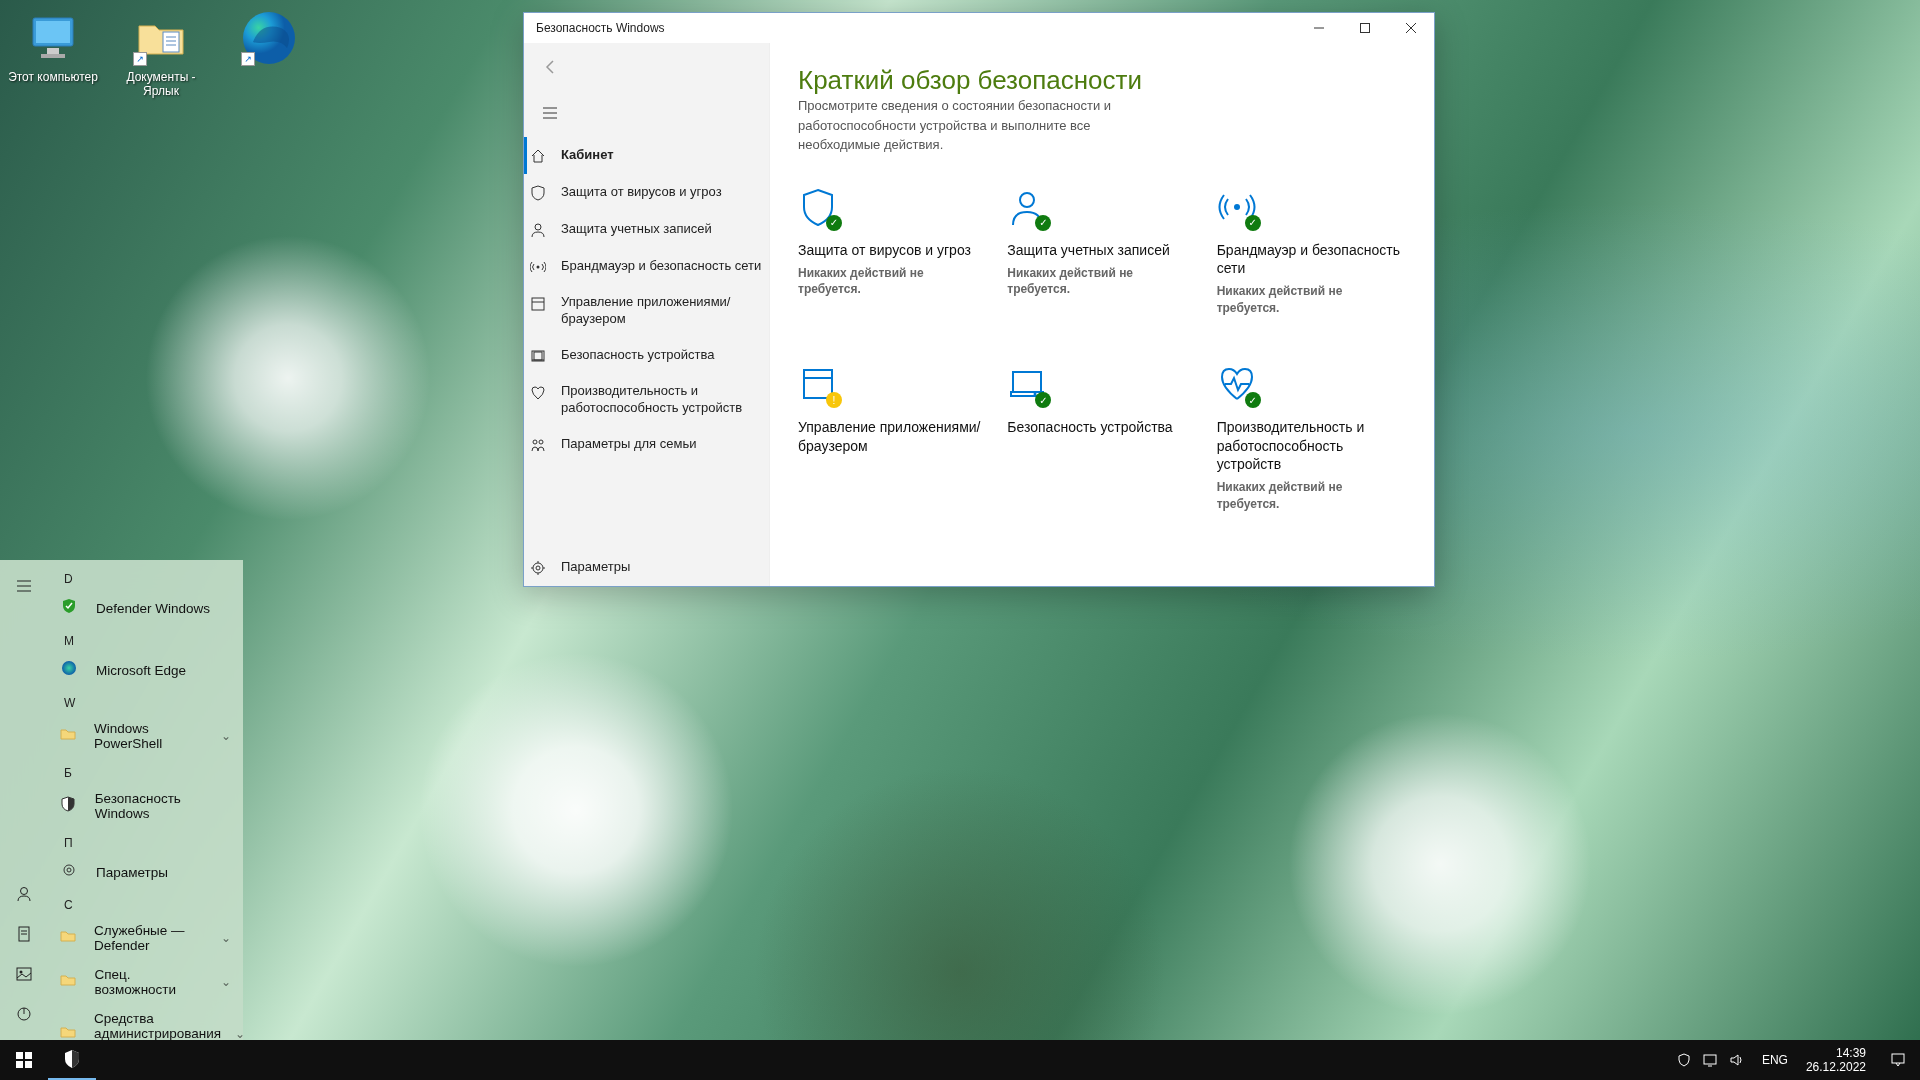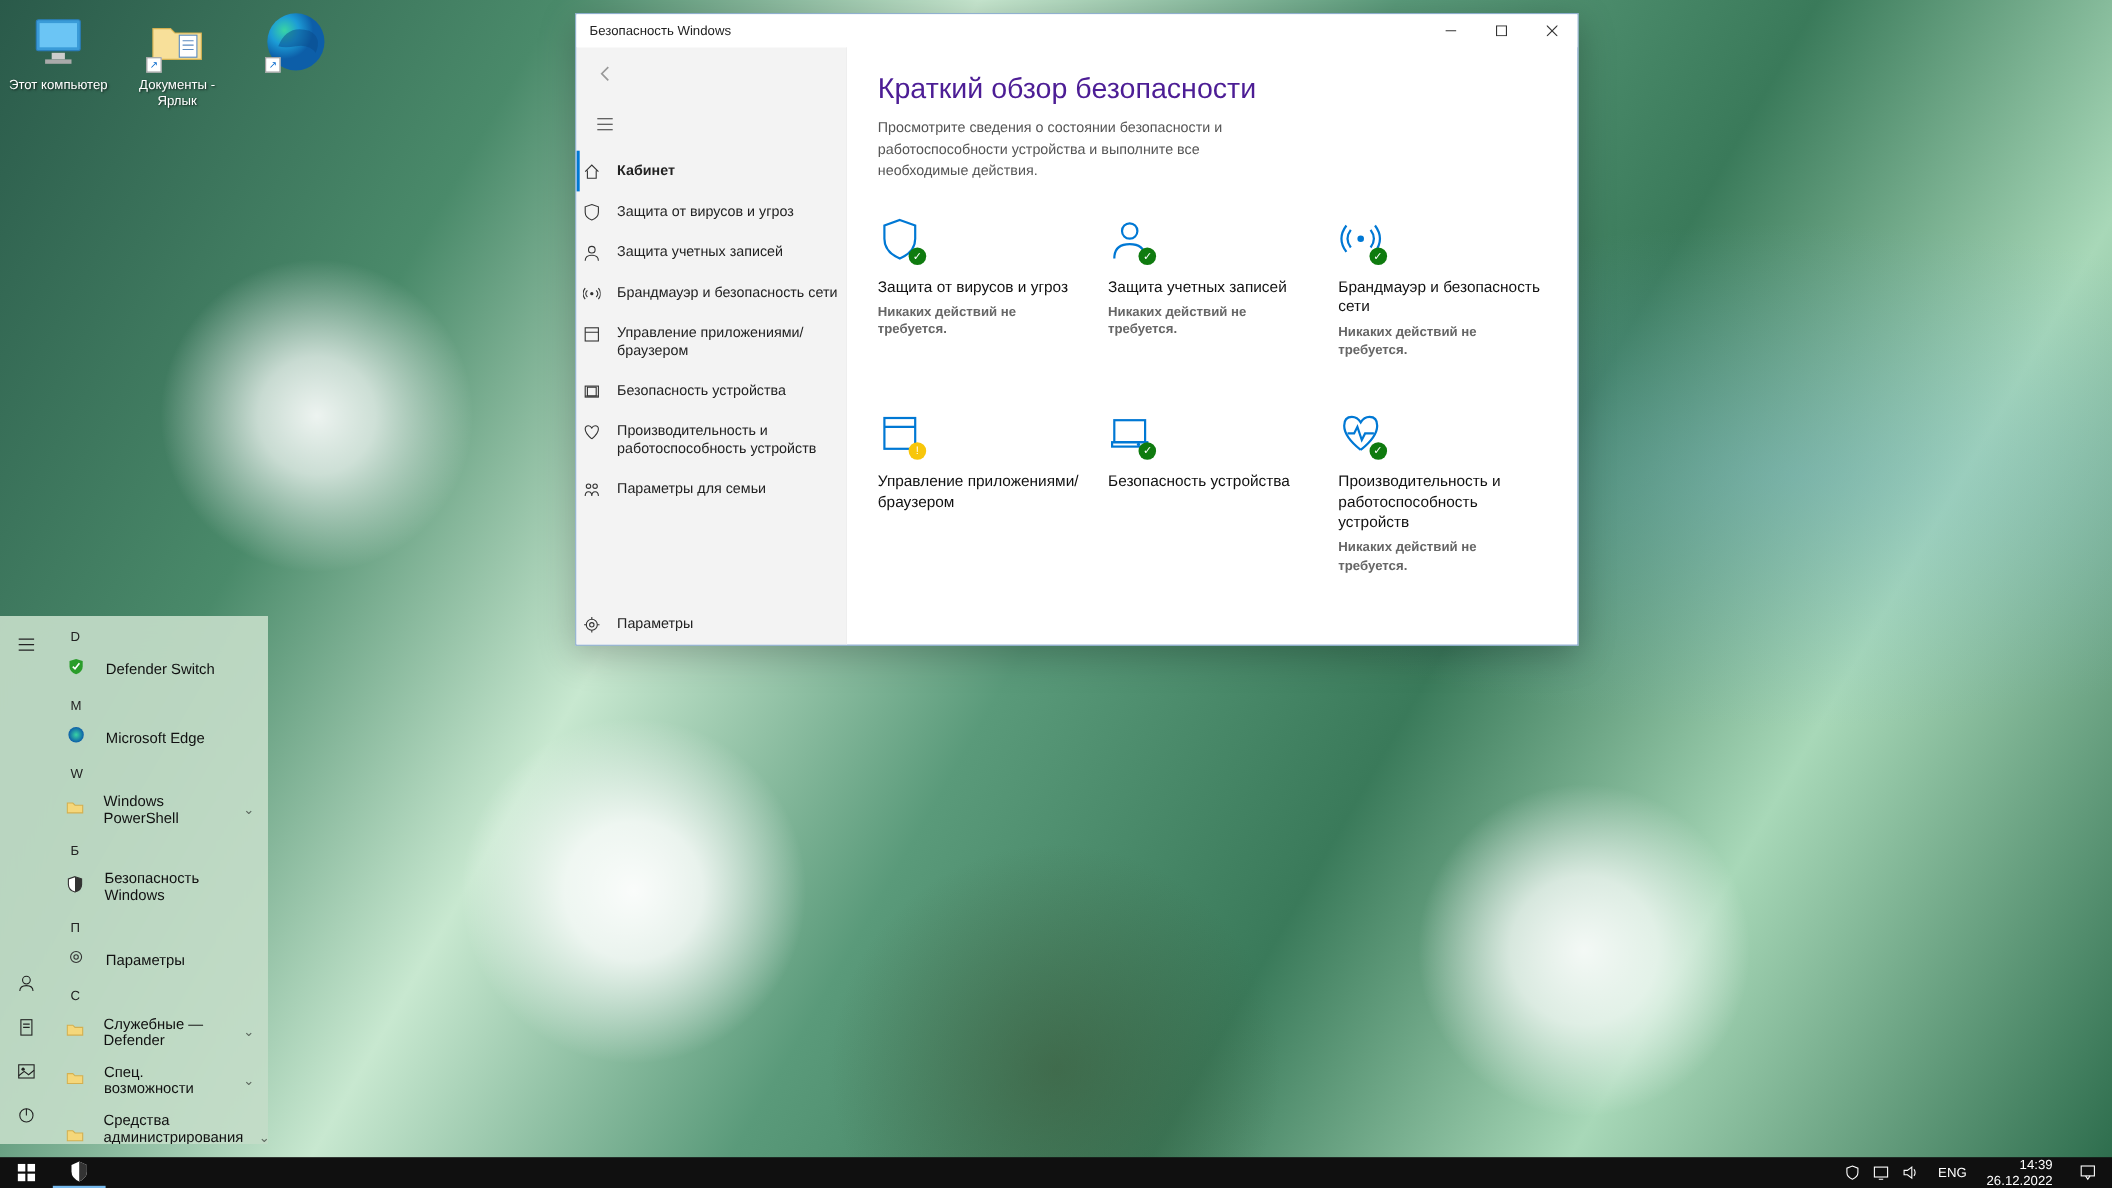--- a/index.html
+++ b/index.html
@@ -36,21 +36,21 @@
 .start-left { width: 48px; display: flex; flex-direction: column; justify-content: space-between; padding: 6px 0; }
 .start-left .top, .start-left .bot { display: flex; flex-direction: column; }
 .start-left-btn { width: 48px; height: 40px; display: flex; align-items: center; justify-content: center; cursor: pointer; }
 .start-main { flex: 1; overflow-y: auto; padding: 4px 0; }
 .sm-letter { font-size: 12px; color: #222; padding: 8px 16px 4px; }
 .sm-item { display: flex; align-items: center; gap: 14px; padding: 7px 12px; cursor: pointer; font-size: 13.5px; color: #111; }
 .sm-item .ic { width: 22px; height: 22px; display: flex; align-items: center; justify-content: center; }
 .sm-item .chev { margin-left: auto; opacity: 0.6; font-size: 12px; }
 
 
-.taskbar { position: absolute; left: 0; right: 0; bottom: 0; height: 28px; background: #101010; display: flex; align-items: center; color: #fff; }
+.taskbar { position: absolute; left: 0; right: 0; bottom: 0; height: 40px; background: #101010; display: flex; align-items: center; color: #fff; }
 .tb-left { display: flex; align-items: stretch; height: 100%; }
 .tb-btn { width: 48px; display: flex; align-items: center; justify-content: center; cursor: pointer; }
 .tb-right { margin-left: auto; display: flex; align-items: center; height: 100%; font-size: 12px; }
 .tb-tray { display: flex; align-items: center; gap: 10px; padding: 0 10px; }
 .tb-lang { padding: 0 8px; }
 .tb-clock { display: flex; flex-direction: column; align-items: flex-end; justify-content: center; padding: 0 10px; line-height: 1.2; font-size: 12px; }
 .tb-notif { width: 44px; display: flex; align-items: center; justify-content: center; cursor: pointer; height: 100%; }
 
 
 .window {
@@ -68,21 +68,21 @@
 .nav-icon-btn { width: 32px; height: 32px; display: flex; align-items: center; justify-content: center; cursor: pointer; color: #666; }
 .nav-list { display: flex; flex-direction: column; }
 .nav-item { display: flex; align-items: center; gap: 14px; padding: 9px 2px; cursor: pointer; font-size: 13px; color: #222; border-left: 3px solid transparent; }
 .nav-item.double { align-items: flex-start; }
 .nav-item.active { border-left-color: #0078d4; font-weight: 600; }
 .nav-item .ic { width: 18px; height: 18px; display: flex; align-items: center; justify-content: center; flex-shrink: 0; margin-top: 1px; }
 .nav-item .txt { line-height: 1.3; }
 .nav-bottom { margin-top: auto; }
 
 .content { flex: 1; padding: 22px 28px; overflow: auto; }
-.content h1 { font-size: 26px; font-weight: 400; color: #4c1d95; margin-bottom: 10px; }
+.content h1 { font-size: 26px; font-weight: 400; color: #4d7c0f; }
 .content .subtitle { font-size: 13px; color: #555; line-height: 1.5; max-width: 360px; margin-bottom: 32px; }
 .tiles { display: grid; grid-template-columns: repeat(3, 1fr); gap: 20px 20px; }
 .tile { display: flex; flex-direction: column; gap: 6px; cursor: pointer; }
 .tile .tic { width: 42px; height: 42px; position: relative; margin-bottom: 6px; }
 .tile .tic .badge { position: absolute; right: -2px; bottom: -2px; width: 16px; height: 16px; border-radius: 50%; display: flex; align-items: center; justify-content: center; font-size: 10px; color: #fff; }
 .badge.ok { background: #0f7b0f; }
 .badge.warn { background: #f8c60a; color: #000; }
 .tile .ttl { font-size: 14px; color: #111; line-height: 1.3; }
 .tile .sub { font-size: 12px; color: #666; line-height: 1.4; font-weight: bold; }
 
@@ -179,21 +179,21 @@
   </div>
   <div class="start-main" id="start-main">
       <div class="sm-letter">D</div>
       <div class="sm-item">
         <span class="ic">
           <svg width="20" height="20">
             <path d="M8 1 L14 3 L14 8 Q14 13 8 15 Q2 13 2 8 L2 3 Z" fill="#2a9d2a"></path>
             <path d="M5 8 L7 10 L11 5" fill="none" stroke="#fff" stroke-width="1.5"></path>
           </svg>
         </span>
-      <span>Defender Switch</span>
+      <span>Defender Windows</span>
       </div>
       <div class="sm-letter">M</div>
       <div class="sm-item">
         <span class="ic">
           <svg width="20" height="20">
             <defs>
               <radialGradient id="egs">
                 <stop offset="0%" stop-color="#39d4a4"></stop>
                 <stop offset="100%" stop-color="#0d5ea8"></stop>
               </radialGradient>

